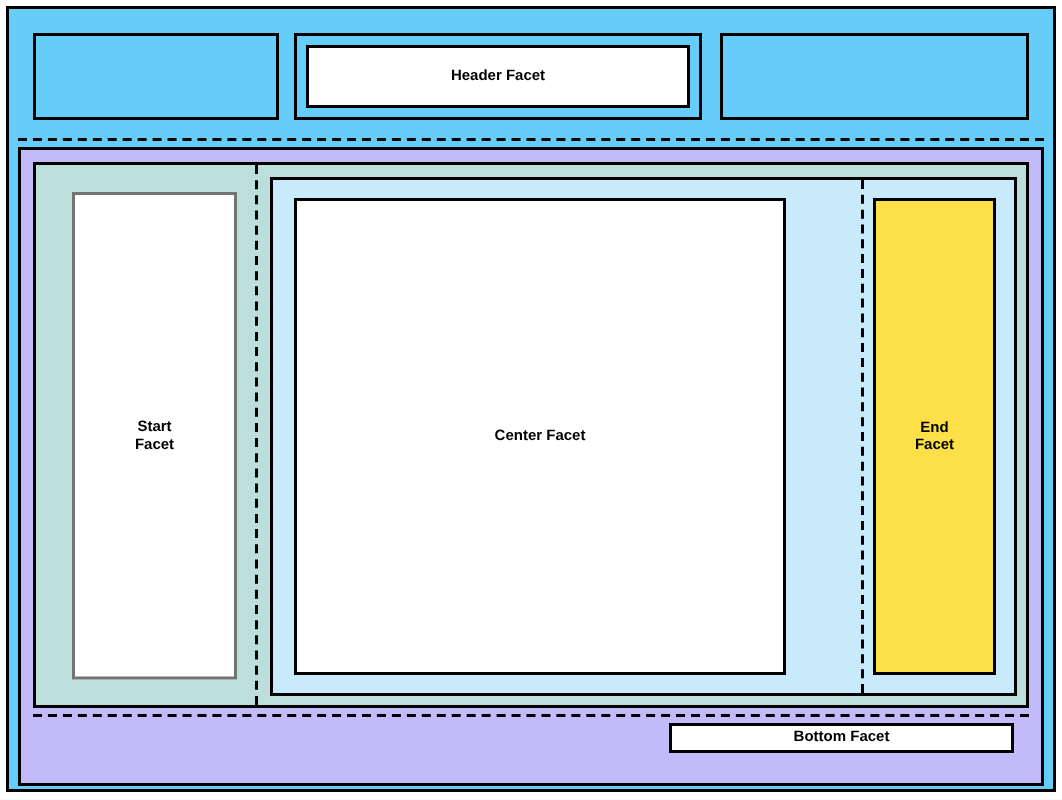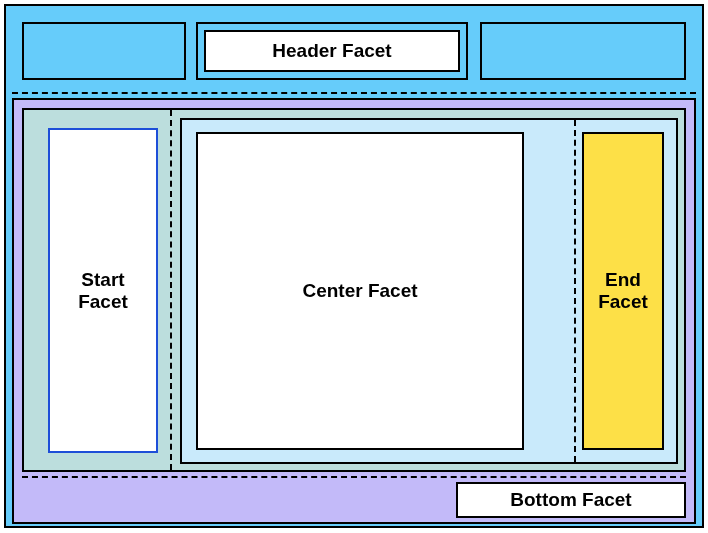--- a/index.html
+++ b/index.html
@@ -66,21 +66,21 @@
     box-sizing: border-box;
     border: 2px solid #000000;
     background: #ffffff;
     display: flex;
     align-items: center;
     justify-content: center;
   }
 
   .facet-label {
     font-family: "Liberation Sans", sans-serif;
-    font-size: 19px;
+    font-size: 10px;
     font-weight: bold;
     color: #000000;
     text-align: center;
     line-height: 1.15;
     white-space: pre-line;
   }
 
   
   .dash-h {
     position: absolute;
@@ -116,21 +116,21 @@
   }
 
   
   .start-facet {
     position: absolute;
     left: 24px;
     top: 18px;
     width: 110px;
     height: 325px;
     box-sizing: border-box;
-    border: 2px solid #1d4ed8;
+    border: 2px solid #737373;
     background: #ffffff;
     display: flex;
     align-items: center;
     justify-content: center;
   }
 
   
   .dash-v {
     position: absolute;
     top: 0px;
@@ -185,24 +185,24 @@
   
   .dash-h.bottom-sep {
     left: 8px;
     width: 664px;
     top: 376px;
   }
 
   
   .bottom-facet {
     position: absolute;
-    left: 442px;
+    left: 432px;
     top: 382px;
     width: 230px;
-    height: 36px;
+    height: 20px;
     box-sizing: border-box;
     border: 2px solid #000000;
     background: #ffffff;
     display: flex;
     align-items: center;
     justify-content: center;
   }
 </style>
 </head>
 <body>

